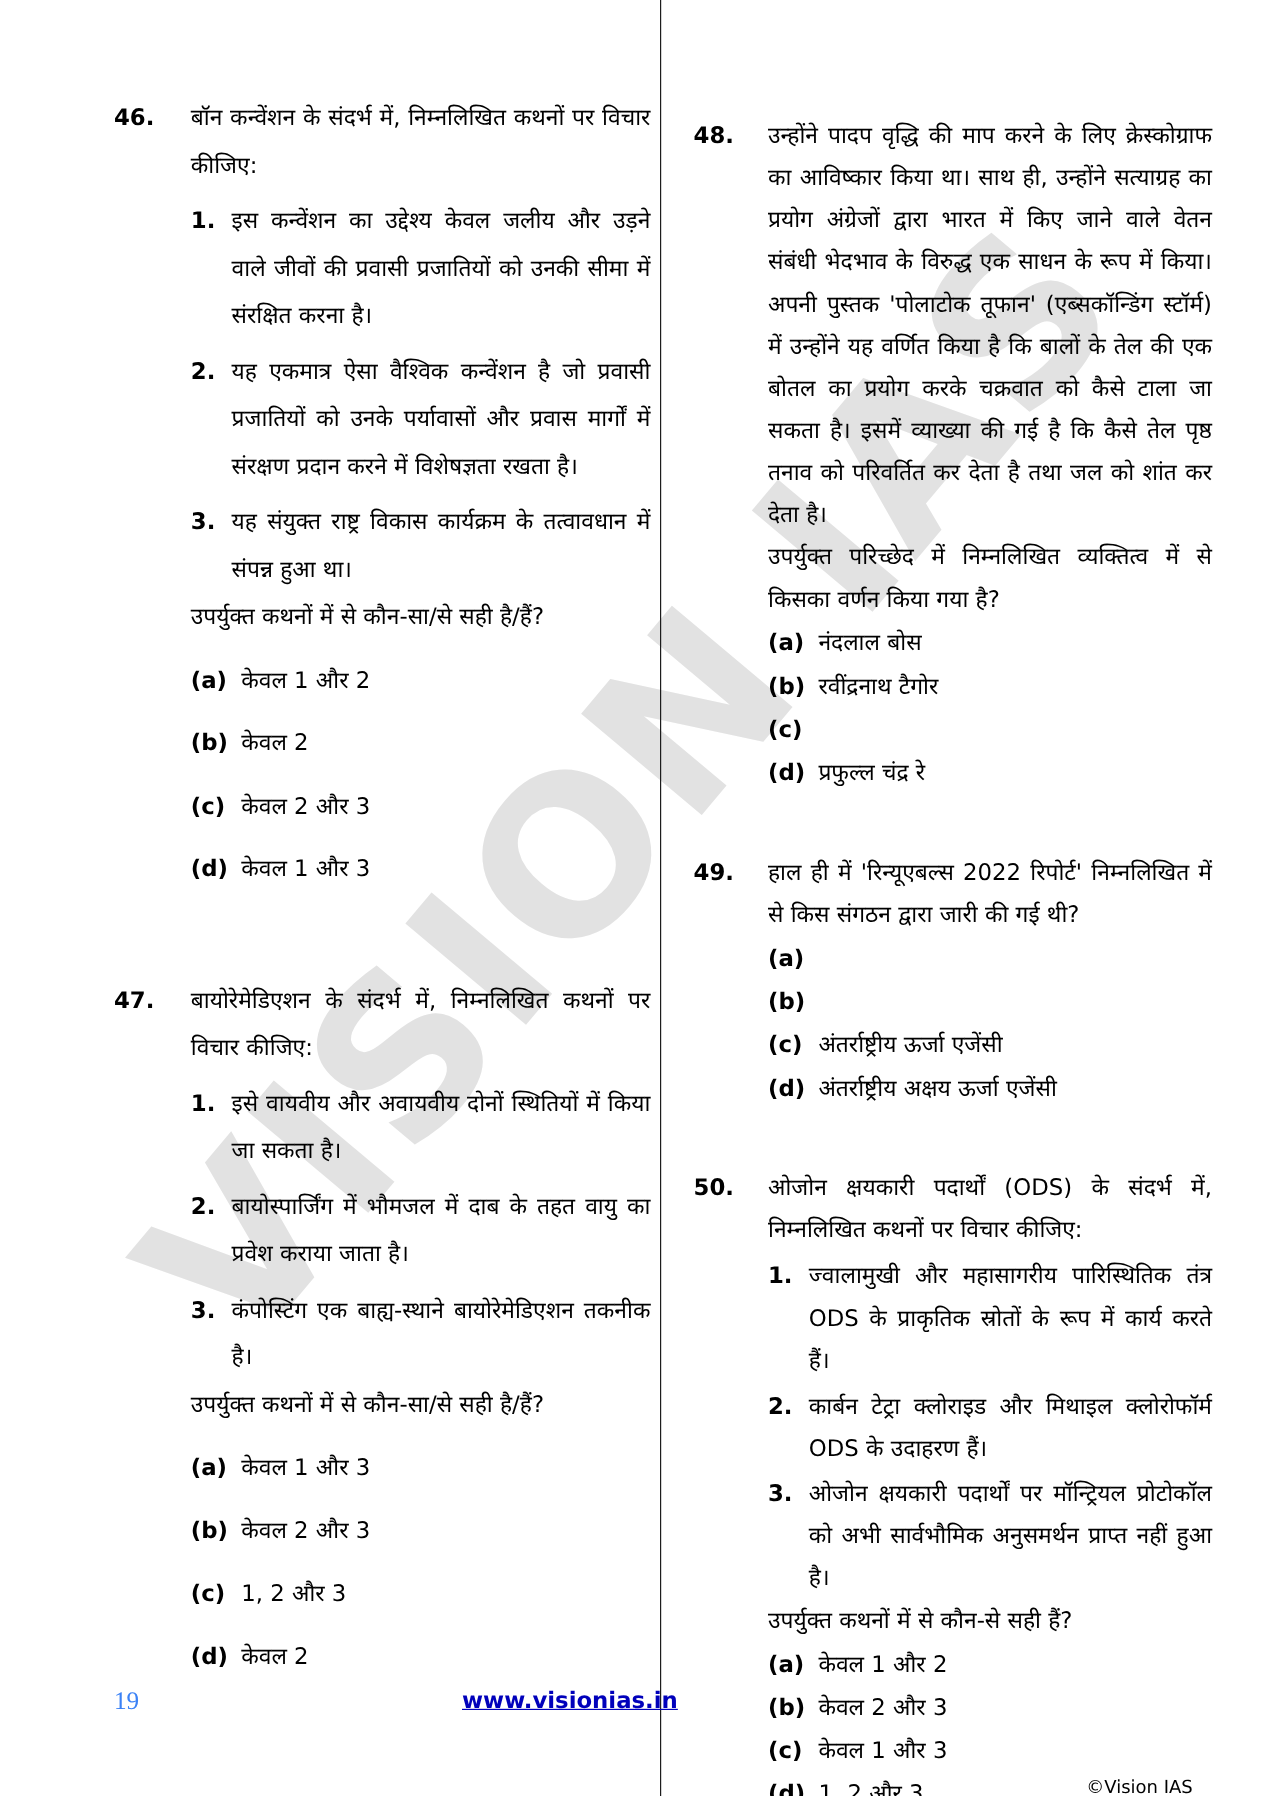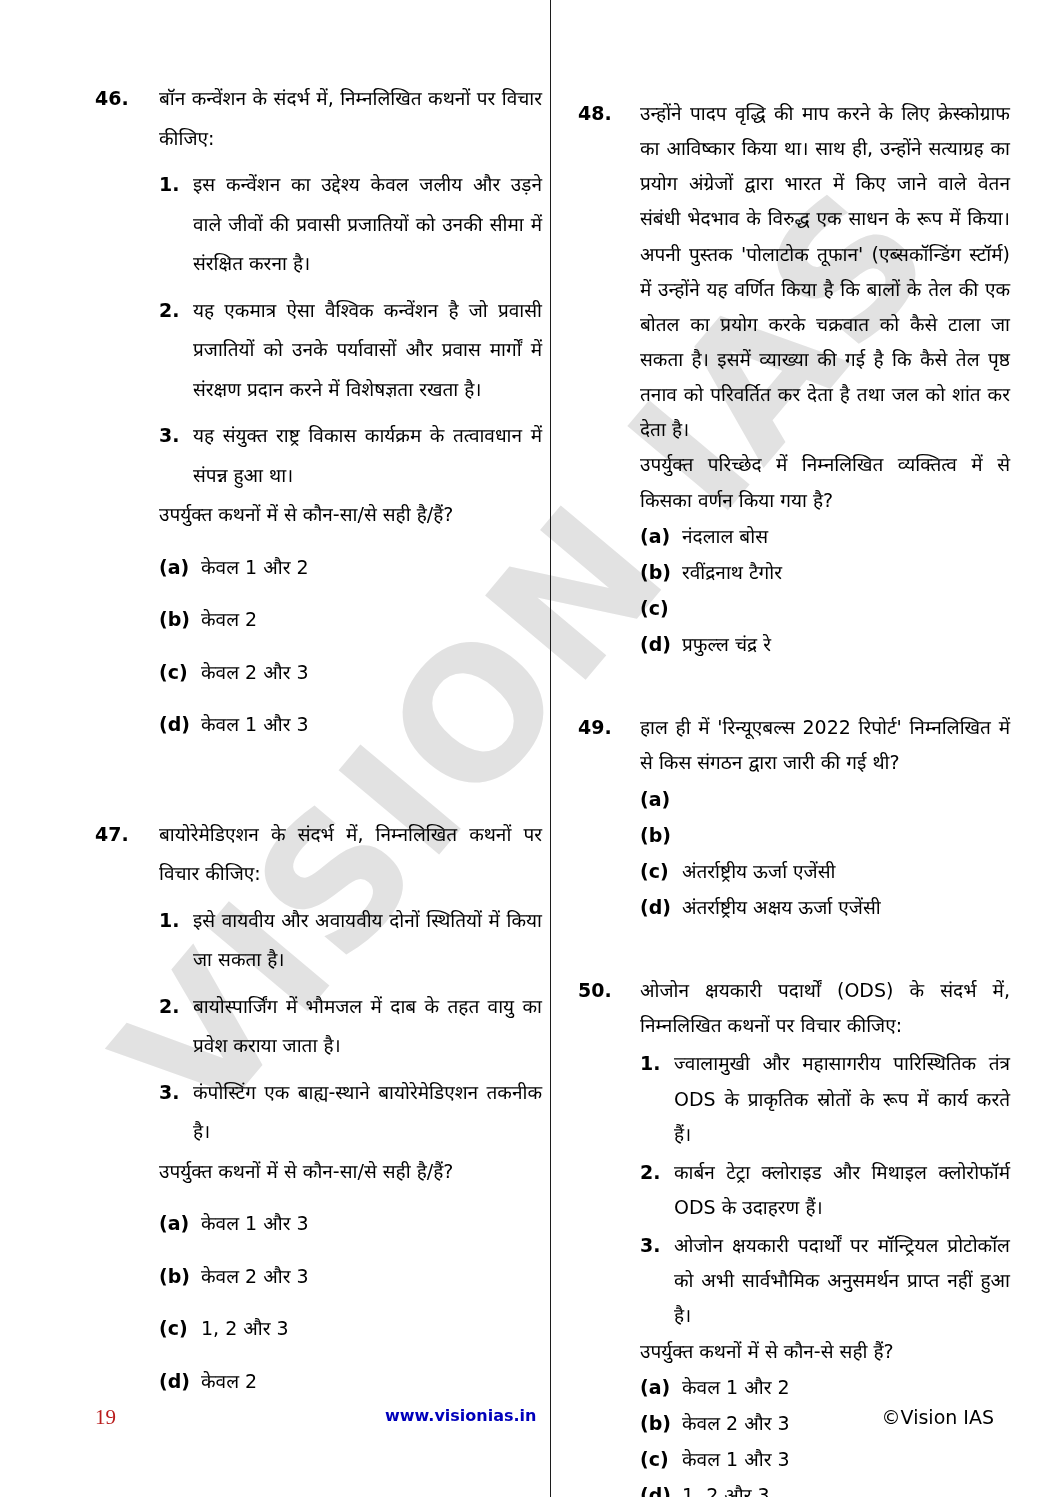--- a/index.html
+++ b/index.html
@@ -46,30 +46,30 @@
   .prompt { margin-top:5px; }
 
   .option { display:flex; }
   .col-left  .option { margin-top:13px; }
   .col-right .option { margin-top:1px; }
   .optlabel { width:42px; flex:none; font-weight:bold; }
   .opttext { flex:1; }
 
   .footer-page {
     position:absolute; left:95px; top:1405px; z-index:2;
-    font-family:"Liberation Serif", serif; font-size:21px; color:#b91c1c;
+    font-family:"Liberation Serif", serif; font-size:21px; color:#3b82f6;
   }
   .footer-link {
     position:absolute; left:385px; top:1406px; z-index:2;
-    font-size:16px; font-weight:bold;
-    color:#0000bb; cursor:pointer;
+    font-size:19px; font-weight:bold;
+    color:#0000bb; text-decoration:underline; cursor:pointer;
   }
   .footer-copy {
-    position:absolute; right:64px; top:1406px; z-index:2;
-    font-size:19px; color:#000;
+    position:absolute; right:64px; top:1480px; z-index:2;
+    font-size:15px; color:#000;
   }
 </style>
 </head>
 <body>
 
 <div class="page">
 
   <div class="watermark">VISION IAS</div>
   <div class="divider"></div>
 

